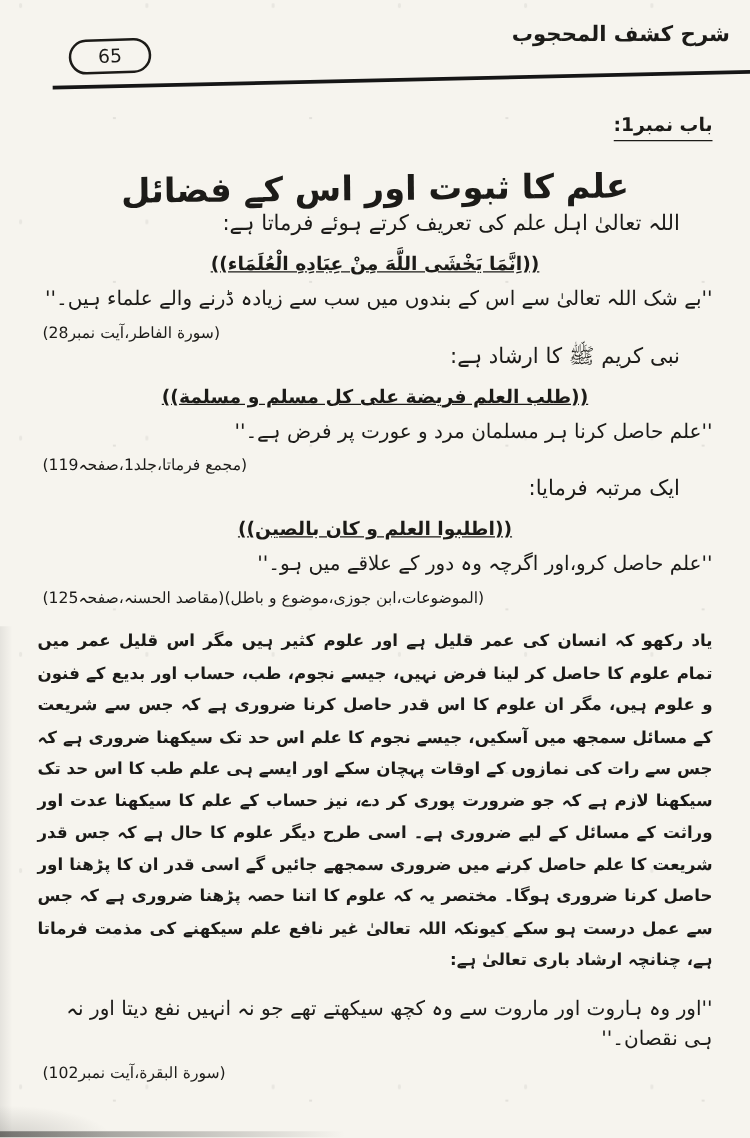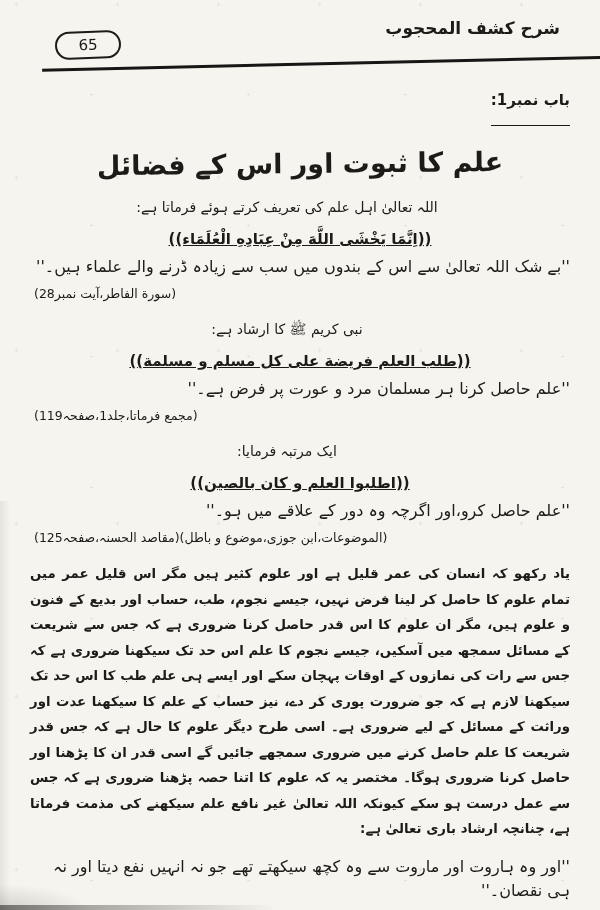--- a/index.html
+++ b/index.html
@@ -16,21 +16,21 @@
     direction:rtl;
     background-image:
       radial-gradient(rgba(60,60,55,.10) 1px, transparent 1.4px),
       radial-gradient(rgba(60,60,55,.07) 1px, transparent 1.4px);
     background-size:157px 131px,101px 173px;
     background-position:13px 29px,67px 91px;
   }
   
   .header{position:relative;height:62px;}
   .book-title{
-    position:absolute;top:18px;right:40px;
+    position:absolute;top:18px;right:16px;
     font-size:17px;font-weight:bold;letter-spacing:0;
   }
   .page-num-pill{
     position:absolute;top:31px;left:55px;
     width:62px;height:24px;
     border:2px solid #1c1b18;border-radius:15px;
     display:flex;align-items:center;justify-content:center;
     font-size:15px;
     transform:rotate(-2deg);
     background:transparent;
@@ -40,37 +40,36 @@
     border-top:3px solid #161616;
     transform:rotate(-1.3deg);
     transform-origin:right center;
   }
   
   .chapter{margin:28px 30px 0 0;text-align:right;}
   .chapter-text{
     display:inline-block;
     font-size:15px;font-weight:bold;
     border-bottom:1.6px solid #1c1b18;
-    padding-bottom:16px;
+    padding-bottom:3px;
   }
   
   .title{
     margin:22px 0 0 0;
     text-align:center;
     font-size:27px;font-weight:bold;
     letter-spacing:-1px;
     transform:rotate(-.6deg);
   }
   
   .content{padding:0 30px;}
   .intro{
-    margin-top:16px;
-    text-align:center;
+    text-align:right;
     padding-right:26px;
-    font-size:14px;
+    font-size:17px;
     line-height:24px;
   }
   .arabic{
     margin-top:7px;
     text-align:center;
     font-size:15px;font-weight:bold;
     line-height:26px;
     letter-spacing:.3px;
     text-decoration:underline;
   }

